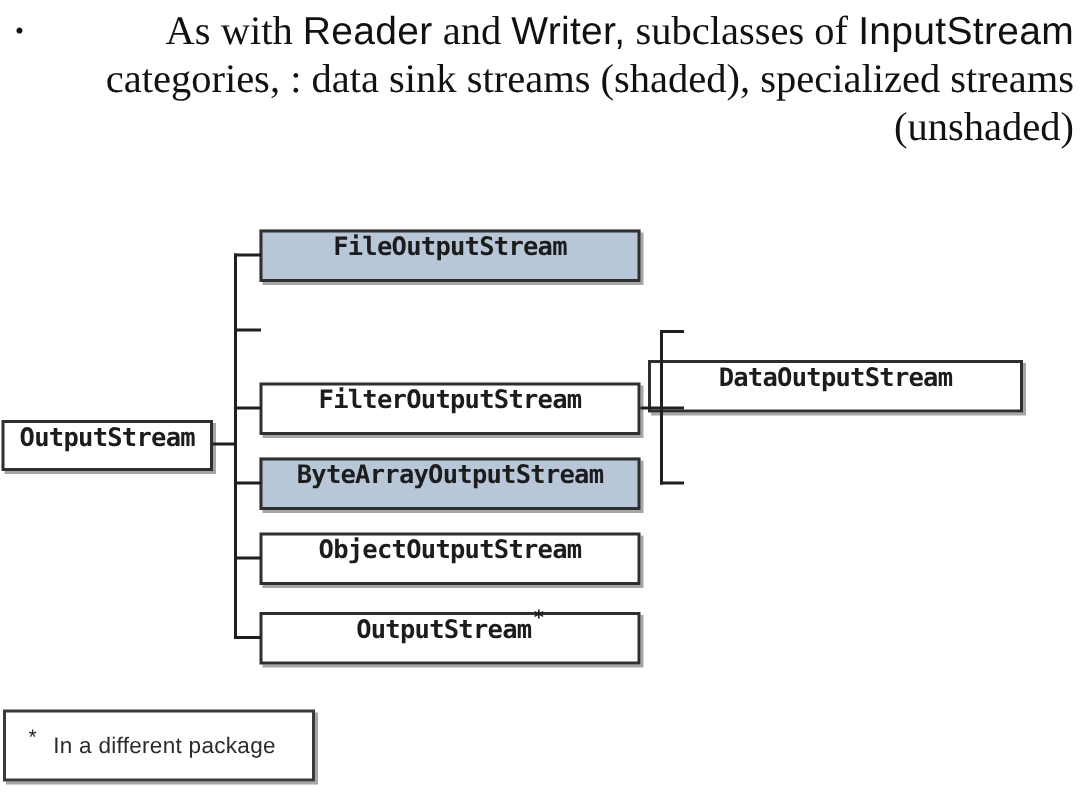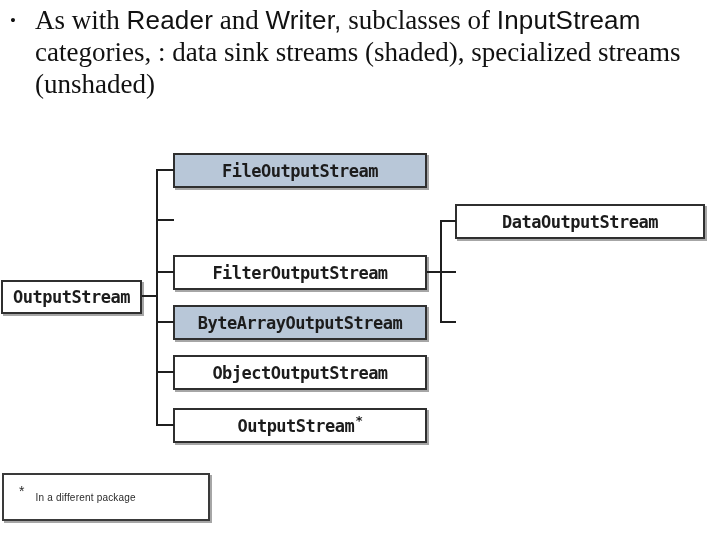--- a/index.html
+++ b/index.html
@@ -21,21 +21,21 @@
     display: flex;
   }
   .bullet-marker {
     width: 25px;
     flex: 0 0 25px;
     font-size: 17px;
     line-height: 34px;
     color: #111;
     font-family: "Liberation Serif", serif;
   }
-  .bullet-lines { flex: 1; }
+  .bullet-lines { flex: 1; text-align: right; }
   .bl {
     font-size: 27px;
     line-height: 32px;
     color: #111;
     white-space: nowrap;
     font-family: "Liberation Serif", serif;
   }
   .bl .code {
     font-family: "Liberation Sans", sans-serif;
     font-size: 26px;
@@ -43,31 +43,30 @@
   }
 
   
   .dbox {
     position: absolute;
     box-sizing: border-box;
     border: 2px solid #2f2f2f;
     background: #ffffff;
     box-shadow: 2px 2px 0 #a6a6a6;
     display: flex;
-    align-items: center;
     justify-content: center;
     font-family: "DejaVu Sans Mono", monospace;
     font-size: 17px;
     font-weight: 600;
     color: #1c1c1c;
     letter-spacing: -0.5px;
   }
   .dbox.shaded { background: #b8c7d8; }
   .mid  { left: 173px; width: 254px; height: 35px; }
-  .rgt  { left: 455px; width: 250px; height: 35px; }
+  .rgt  { left: 432px; width: 250px; height: 35px; margin-top: 36px; }
   .root { left: 1px; top: 280px; width: 141px; height: 34px; }
 
   .sup-star {
     display: inline-block;
     transform: translateY(-5px);
     font-size: 13px;
     margin-left: 1px;
   }
 
   .conn {
@@ -90,21 +89,21 @@
     align-items: center;
     padding-left: 15px;
     font-family: "Liberation Sans", sans-serif;
     color: #2b2b2b;
   }
   .footnote .fn-star {
     font-size: 14px;
     transform: translateY(-6px);
     margin-right: 11px;
   }
-  .footnote .fn-text { font-size: 10px; letter-spacing: 0.2px; }
+  .footnote .fn-text { font-size: 15px; letter-spacing: 0.2px; }
 </style>
 </head>
 <body>
 
 <div class="slide">
 
   <div class="bullet-block">
     <div class="bullet-marker">•</div>
     <div class="bullet-lines">
       <div class="bl"><span>As with </span><span class="code">Reader</span><span> and </span><span class="code">Writer,</span><span> subclasses of </span><span class="code">InputStream</span></div>

